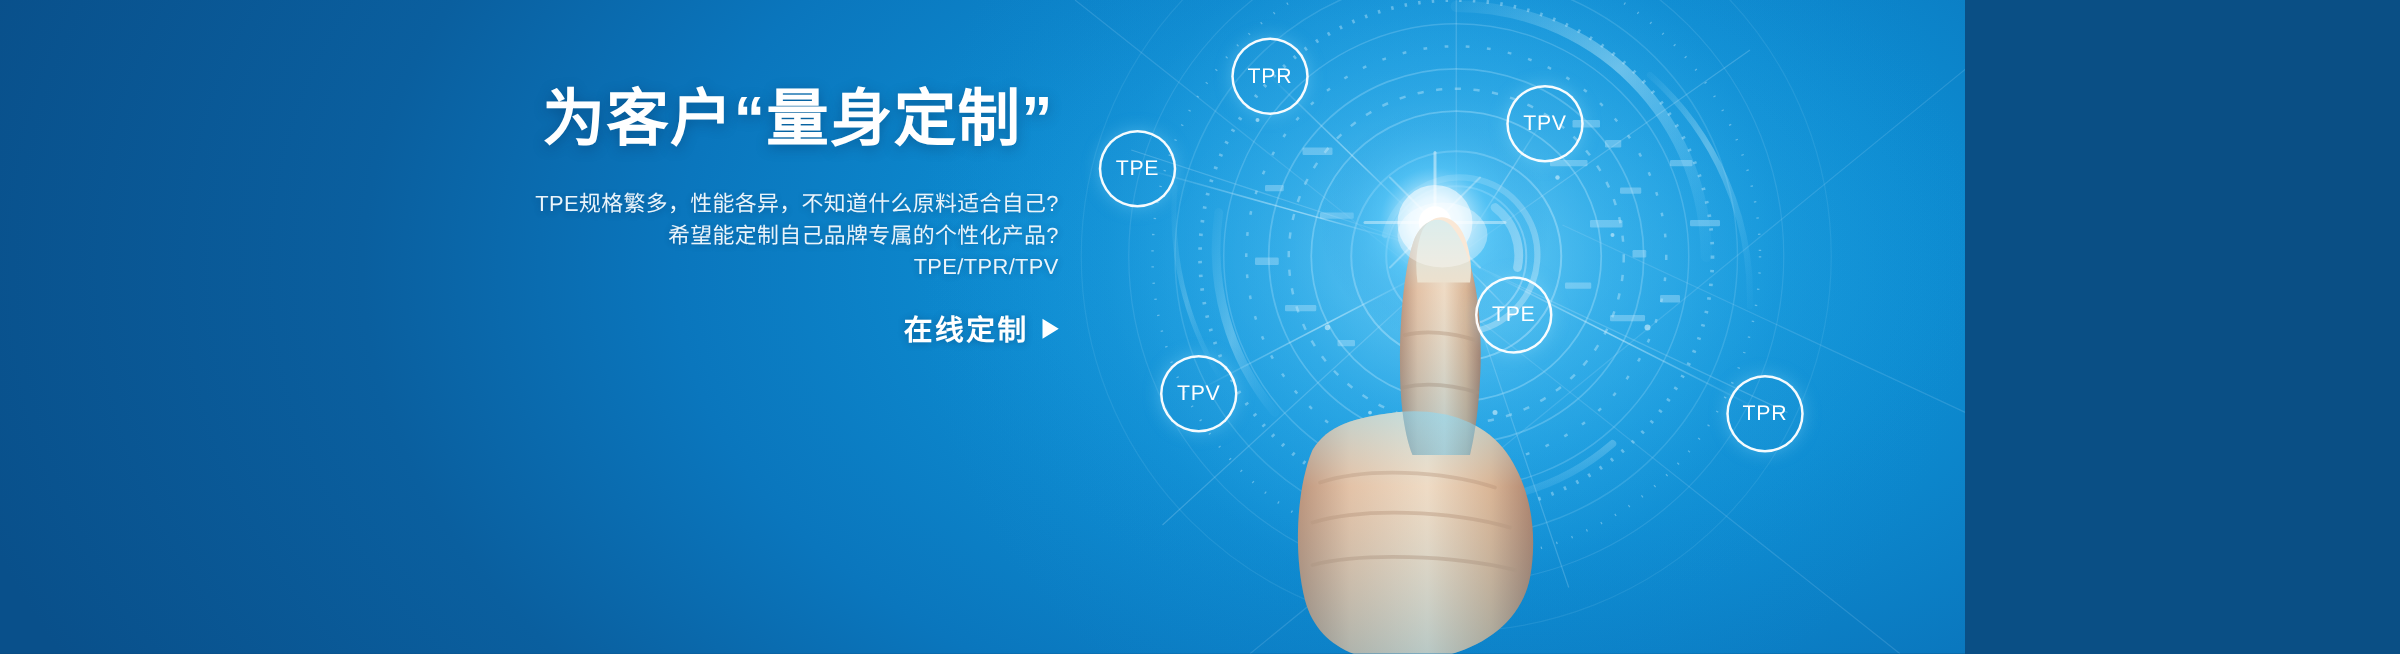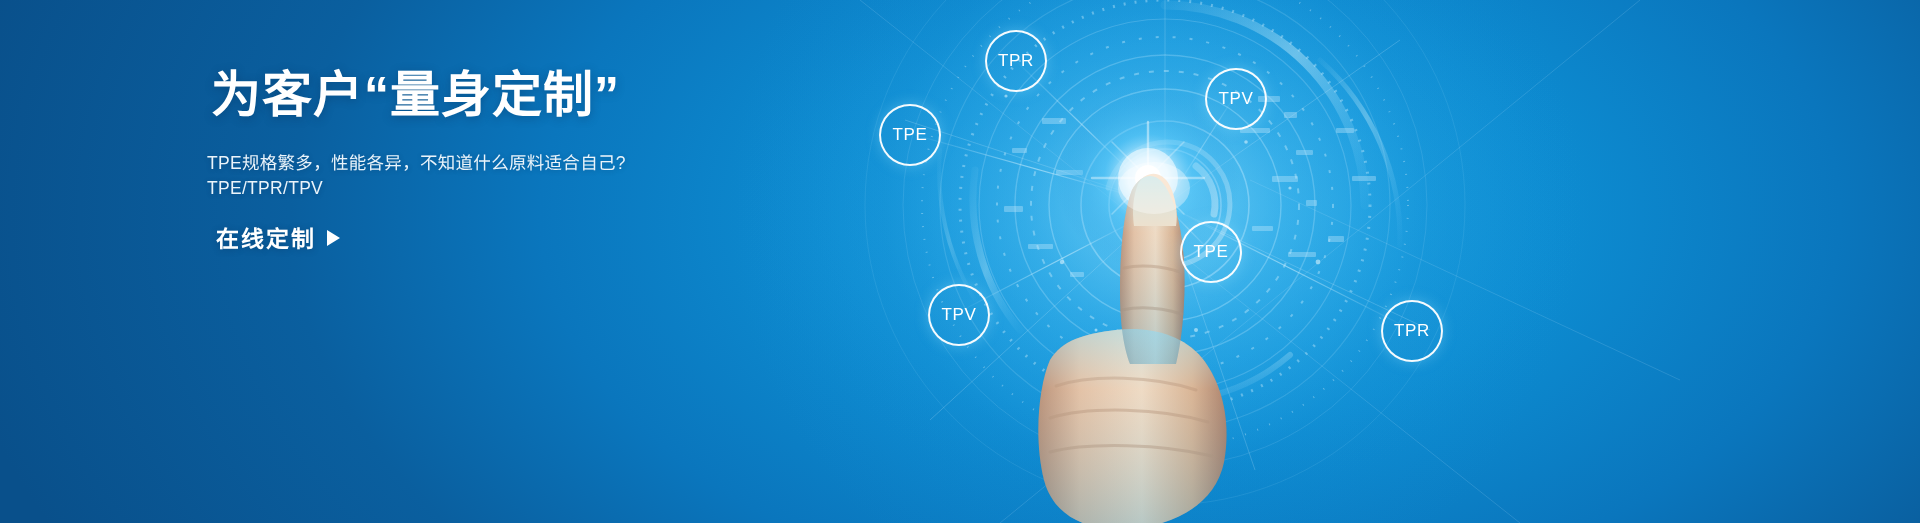--- a/index.html
+++ b/index.html
@@ -7,28 +7,29 @@
     margin: 0;
     padding: 0;
     background: #0a4f85;
   }
   body {
     font-family: "Liberation Sans", "DejaVu Sans", sans-serif;
   }
 
   .banner {
     position: relative;
-    width: 1920px;
+    width: 1572px;
     height: 523px;
     overflow: hidden;
     
     background:
       radial-gradient(circle at 1155px 205px, rgba(120,215,255,0.55) 0px, rgba(70,190,250,0.30) 130px, rgba(30,150,225,0.12) 270px, rgba(0,0,0,0) 430px),
       radial-gradient(ellipse 1250px 760px at 1190px 215px, #13a0e0 0%, #0d8dd2 28%, #0a76bd 52%, #0a5f9f 72%, #09508b 100%),
       linear-gradient(100deg, #0a4070 0%, #0a5690 28%, #0c74b6 58%, #0d86c8 80%, #0a639d 100%);
+    text-align: right;
   }
 
   
   .orb-layer {
     position: absolute;
     left: 0; top: 0;
     width: 1920px; height: 523px;
     pointer-events: none;
   }
 
@@ -307,20 +308,21 @@
     <span>TPR</span>
   </div>
 
   <div class="content">
     <h1 class="headline">
       <span class="headline-line">为客户“量身定制”</span>
     </h1>
 
     <div class="subtext">
       <span class="subtext-line">TPE规格繁多，性能各异，不知道什么原料适合自己?</span>
+      <span class="subtext-line">希望能定制自己品牌专属的个性化产品?</span>
       <span class="subtext-line">TPE/TPR/TPV</span>
     </div>
 
     <div class="cta">
       <span>在线定制</span>
       <span class="cta-arrow"></span>
     </div>
   </div>
 
 </div>

